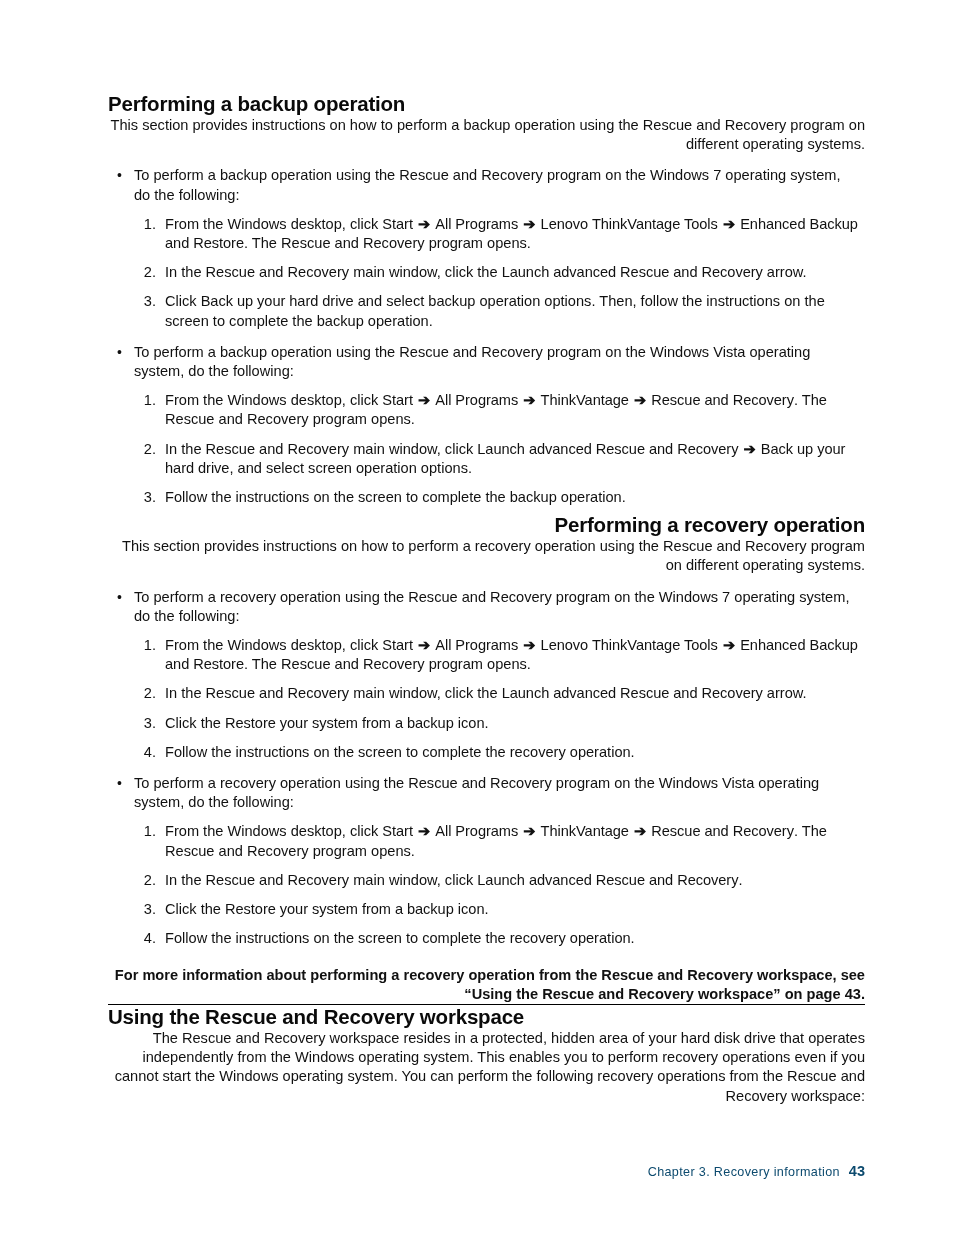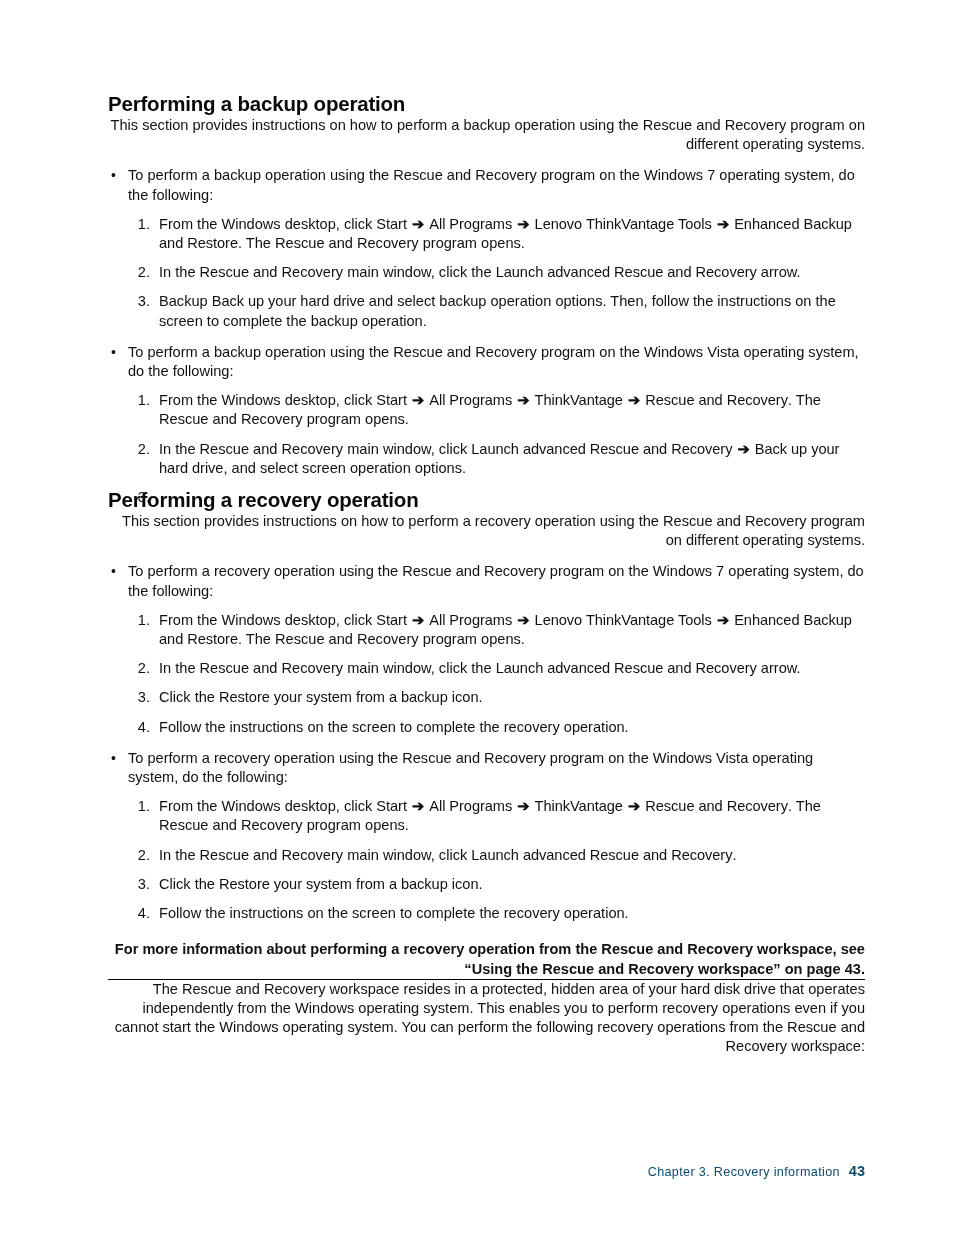--- a/index.html
+++ b/index.html
@@ -34,36 +34,36 @@
     font-family: "Liberation Sans Narrow", "Liberation Sans", sans-serif;
     font-size: 20.5px;
     font-weight: bold;
     letter-spacing: -0.2px;
     margin: 0;
     padding: 0;
     line-height: 24px;
     color: #0a0a0a;
   }
   .heading-gap-1 { margin-top: 0; }
-  .heading-gap-2 { margin-top: 27px; }
+  .heading-gap-2 { margin-top: 27px; text-align: right; }
 
   p.body-text {
     font-size: 14.6px;
     line-height: 19.2px;
     margin: 0;
     padding: 0;
     color: #111111;
     text-align: right;
   }
   .after-heading { margin-top: 14px; }
   .para-gap { margin-top: 13px; }
 
   ul.bullets {
     list-style: none;
-    margin: 0;
+    margin: 6px;
     padding: 0;
   }
   li.bullet-item {
     position: relative;
     padding-left: 20px;
     margin-top: 12px;
     font-size: 14.6px;
     line-height: 19.2px;
     color: #111111;
   }
@@ -148,29 +148,29 @@
     <h2 class="section-heading heading-gap-1">Performing a backup operation</h2>
 
     <p class="body-text after-heading">This section provides instructions on how to perform a backup operation using the Rescue and Recovery program on different operating systems.</p>
 
     <ul class="bullets">
       <li class="bullet-item">
         <span>To perform a backup operation using the Rescue and Recovery program on the Windows 7 operating system, do the following:</span>
         <ol class="steps steps-block">
             <li class="step-item"><span class="step-num">1.</span><span>From the Windows desktop, click </span><b>Start</b><span class="arrow"> ➔ </span><b>All Programs</b><span class="arrow"> ➔ </span><b>Lenovo ThinkVantage Tools</b><span class="arrow"> ➔ </span><b>Enhanced Backup and Restore</b><span>. The Rescue and Recovery program opens.</span></li>
             <li class="step-item"><span class="step-num">2.</span><span>In the Rescue and Recovery main window, click the </span><b>Launch advanced Rescue and Recovery</b><span> arrow.</span></li>
-            <li class="step-item"><span class="step-num">3.</span><span>Backup </span><b>Back up your hard drive</b><span> and select backup operation options. Then, follow the instructions on the screen to complete the backup operation.</span></li>
+            <li class="step-item"><span class="step-num">3.</span><span>Click </span><b>Back up your hard drive</b><span> and select backup operation options. Then, follow the instructions on the screen to complete the backup operation.</span></li>
           </ol>
       </li>
       <li class="bullet-item">
         <span>To perform a backup operation using the Rescue and Recovery program on the Windows Vista operating system, do the following:</span>
         <ol class="steps steps-block">
             <li class="step-item"><span class="step-num">1.</span><span>From the Windows desktop, click </span><b>Start</b><span class="arrow"> ➔ </span><b>All Programs</b><span class="arrow"> ➔ </span><b>ThinkVantage</b><span class="arrow"> ➔ </span><b>Rescue and Recovery</b><span>. The Rescue and Recovery program opens.</span></li>
             <li class="step-item"><span class="step-num">2.</span><span>In the Rescue and Recovery main window, click </span><b>Launch advanced Rescue and Recovery</b><span class="arrow"> ➔ </span><b>Back up your hard drive</b><span>, and select screen operation options.</span></li>
-            <li class="step-item"><span class="step-num">3.</span></li>
+            <li class="step-item"><span class="step-num">3.</span><span>Follow the instructions on the screen to complete the backup operation.</span></li>
           </ol>
       </li>
     </ul>
 
     <h2 class="section-heading heading-gap-2">Performing a recovery operation</h2>
 
     <p class="body-text after-heading">This section provides instructions on how to perform a recovery operation using the Rescue and Recovery program on different operating systems.</p>
 
     <ul class="bullets">
       <li class="bullet-item">
@@ -190,20 +190,21 @@
             <li class="step-item"><span class="step-num">3.</span><span>Click the </span><b>Restore your system from a backup</b><span> icon.</span></li>
             <li class="step-item"><span class="step-num">4.</span><span>Follow the instructions on the screen to complete the recovery operation.</span></li>
           </ol>
       </li>
     </ul>
 
     <p class="body-text para-gap" style="margin-top:17px;font-weight:bold;">For more information about performing a recovery operation from the Rescue and Recovery workspace, see “Using the Rescue and Recovery workspace” on page 43.</p>
 
     <hr class="section-rule rule-gap">
 
+    <h2 class="section-heading rule-heading-gap">Using the Rescue and Recovery workspace</h2>
 
     <p class="body-text after-heading">The Rescue and Recovery workspace resides in a protected, hidden area of your hard disk drive that operates independently from the Windows operating system.  This enables you to perform recovery operations even if you cannot start the Windows operating system. You can perform the following recovery operations from the Rescue and Recovery workspace:</p>
 
   </div>
 
   <div class="footer">
     <span class="chapter-label">Chapter 3.  Recovery information</span><span class="page-number">43</span>
   </div>
 </div>
 

